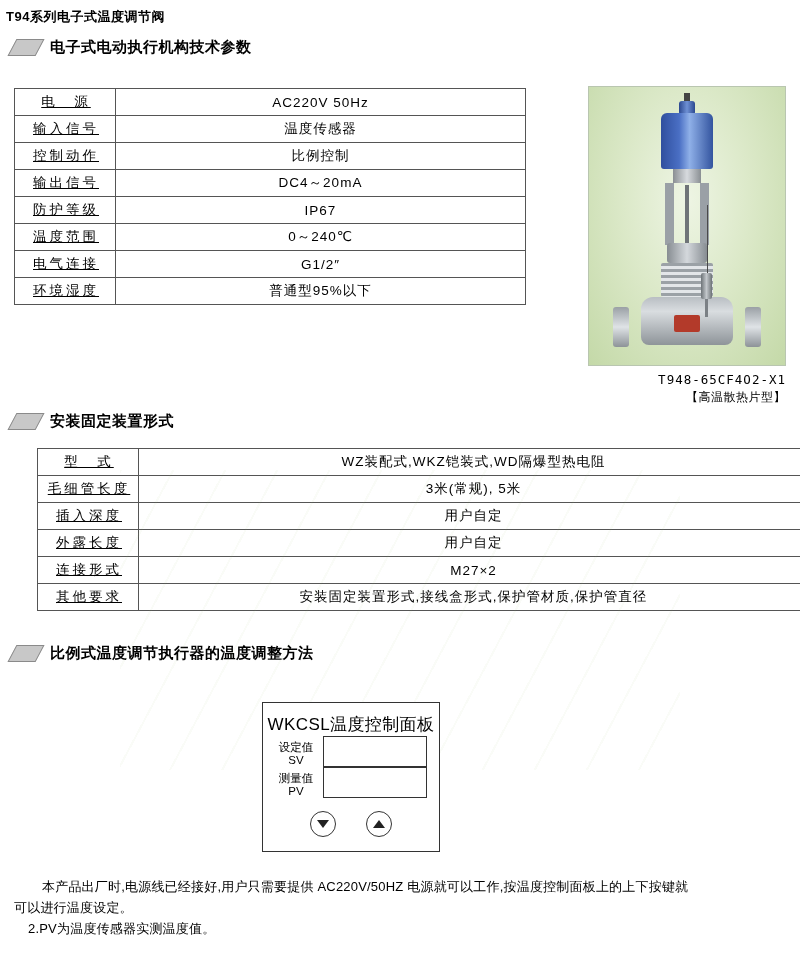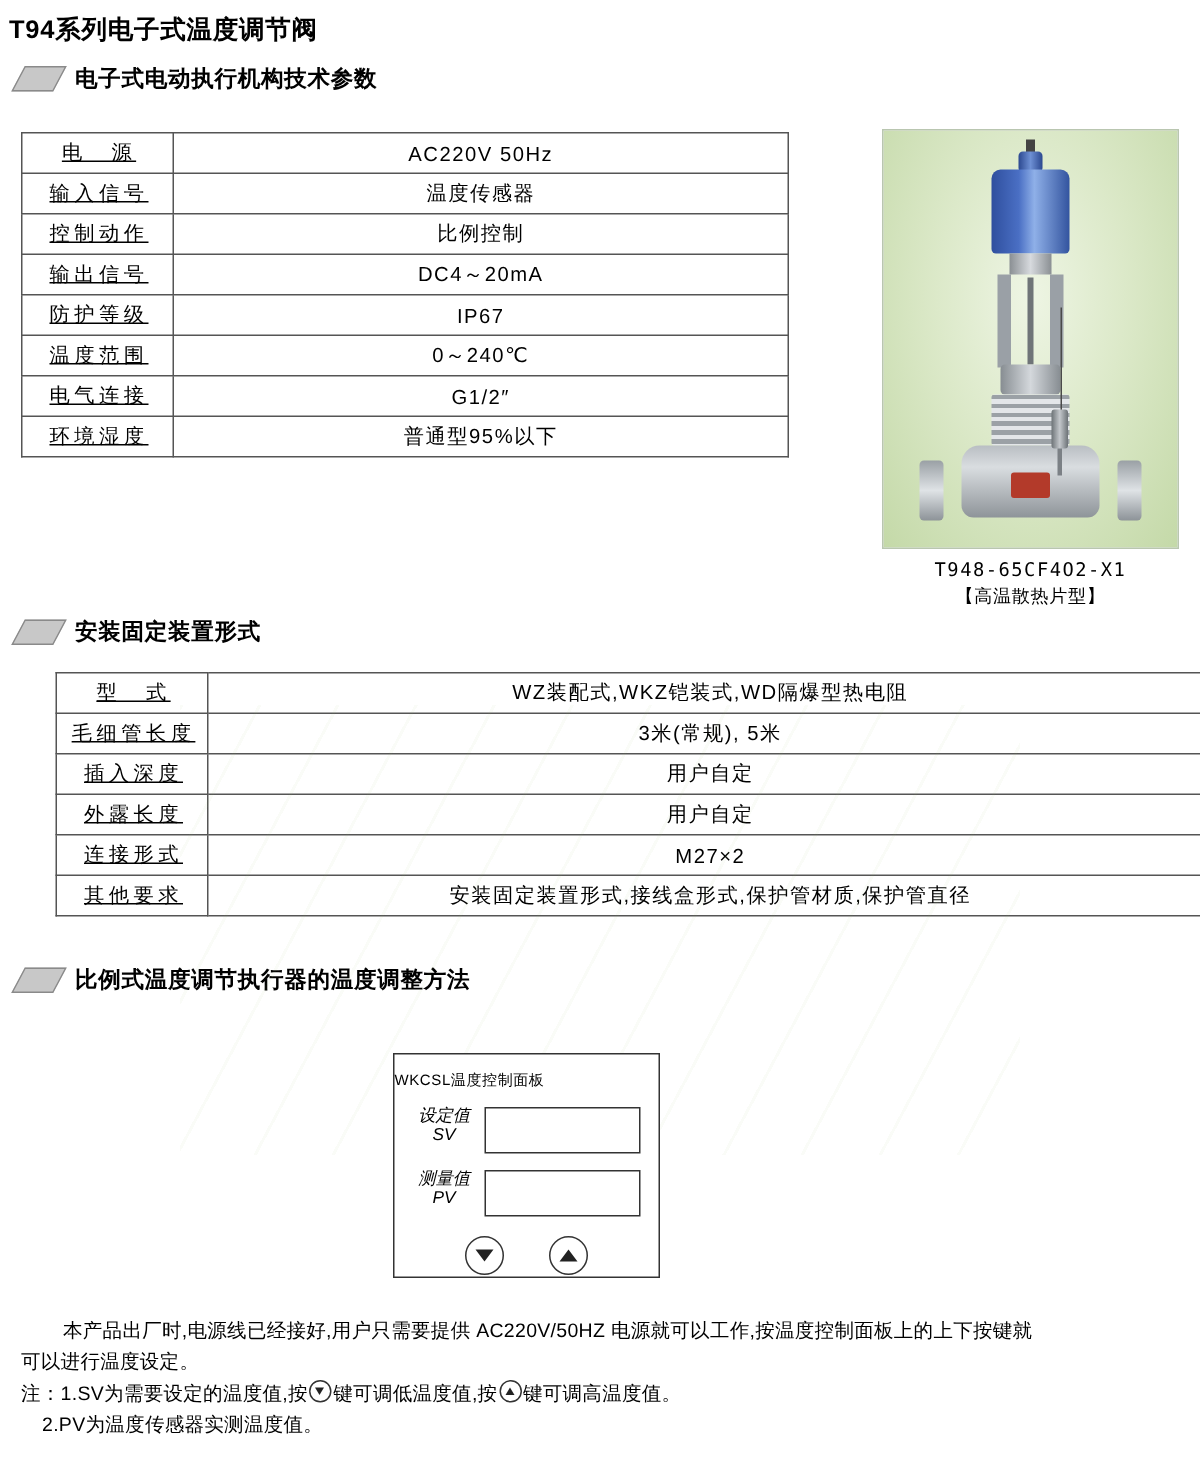--- a/index.html
+++ b/index.html
@@ -17,21 +17,21 @@
   }
   .page {
     position: relative;
     width: 800px;
     height: 971px;
     padding: 0;
   }
 
   
   .doc-title {
-    font-size: 17px;
+    font-size: 13px;
     font-weight: bold;
     letter-spacing: 0.5px;
     padding: 8px 0 4px 6px;
   }
 
   
   .section-head {
     display: flex;
     align-items: center;
     padding: 8px 0 6px 12px;
@@ -89,21 +89,21 @@
   }
   table.t2 { width: 772px; }
   table.t2 td.label { width: 90px; }
 
   
   .photo-block {
     position: absolute;
     left: 588px;
     top: 86px;
     width: 198px;
-    text-align: center;
+    text-align: right;
   }
   .photo {
     width: 196px;
     height: 278px;
     border: 1px solid #b9c6b0;
     background:
       radial-gradient(ellipse at 50% 40%, #eef5e4 0%, #dce9c9 45%, #c4d9a8 100%);
     position: relative;
     overflow: hidden;
   }
@@ -265,31 +265,29 @@
     top: 702px;
   }
   .panel {
     width: 176px;
     height: 148px;
     border: 1px solid #333;
     background: #ffffff;
     position: relative;
   }
   .panel-title {
-    text-align: left;
-    font-size: 10px;
+    text-align: center;
+    font-size: 17px;
     padding-top: 10px;
     letter-spacing: 0.4px;
   }
   .panel-row {
     display: flex;
-    align-items: flex-start;
+    align-items: flex-end;
     padding: 0 12px;
-    margin-top: 11px;
-    font-style: italic;
   }
   .panel-row .pl {
     width: 42px;
     text-align: center;
     font-size: 11.5px;
     line-height: 13px;
   }
   .panel-row .pl b {
     font-weight: normal;
     display: block;
@@ -532,19 +530,16 @@
         <div class="pbtn">
           <span class="tri-up"></span>
         </div>
       </div>
     </div>
   </div>
 
   <div class="footer">
     <p class="indent">本产品出厂时,电源线已经接好,用户只需要提供 AC220V/50HZ 电源就可以工作,按温度控制面板上的上下按键就</p>
     <p>可以进行温度设定。</p>
-    <p>
-      <span>注：1.SV为需要设定的温度值,按</span><span class="inline-tri down"><i></i></span><span>键可调低温度值,按</span><span class="inline-tri up"><i></i></span><span>键可调高温度值。</span>
-    </p>
     <p style="padding-left:14px;">2.PV为温度传感器实测温度值。</p>
   </div>
 
 </div>
 
 </body></html>

